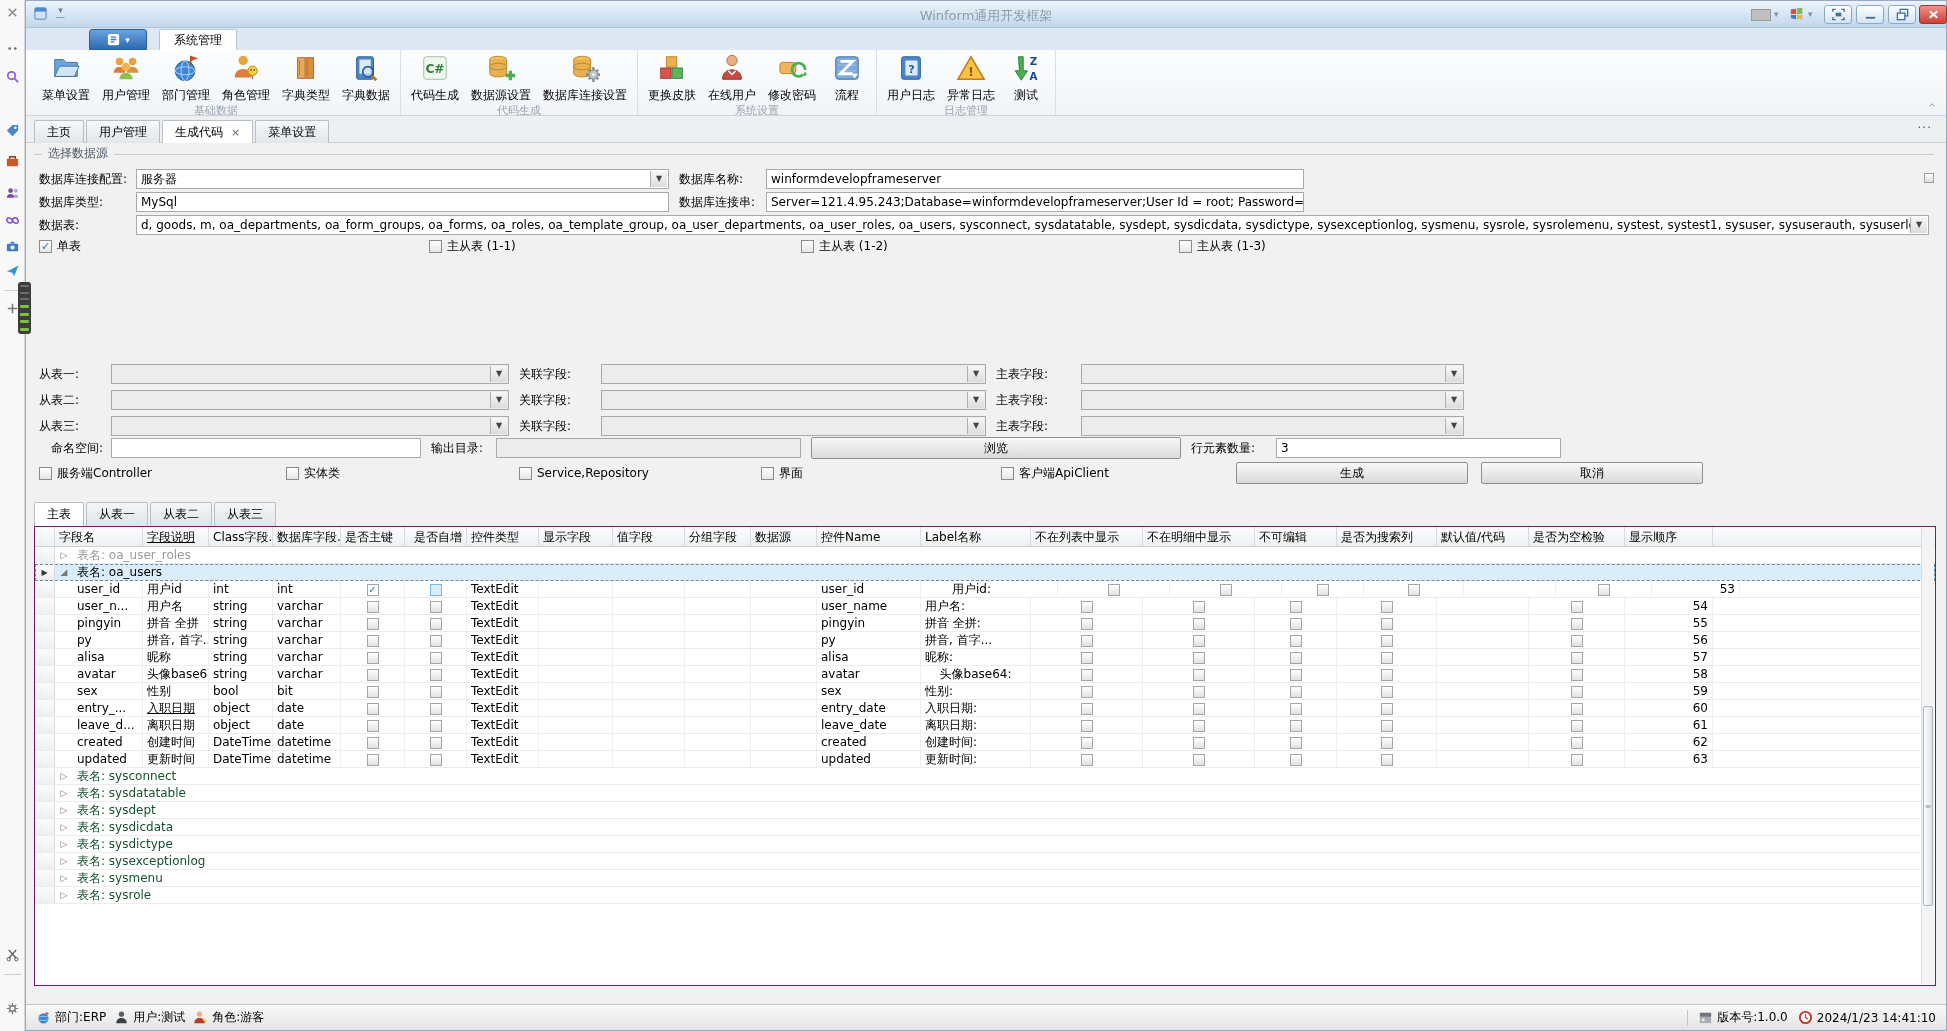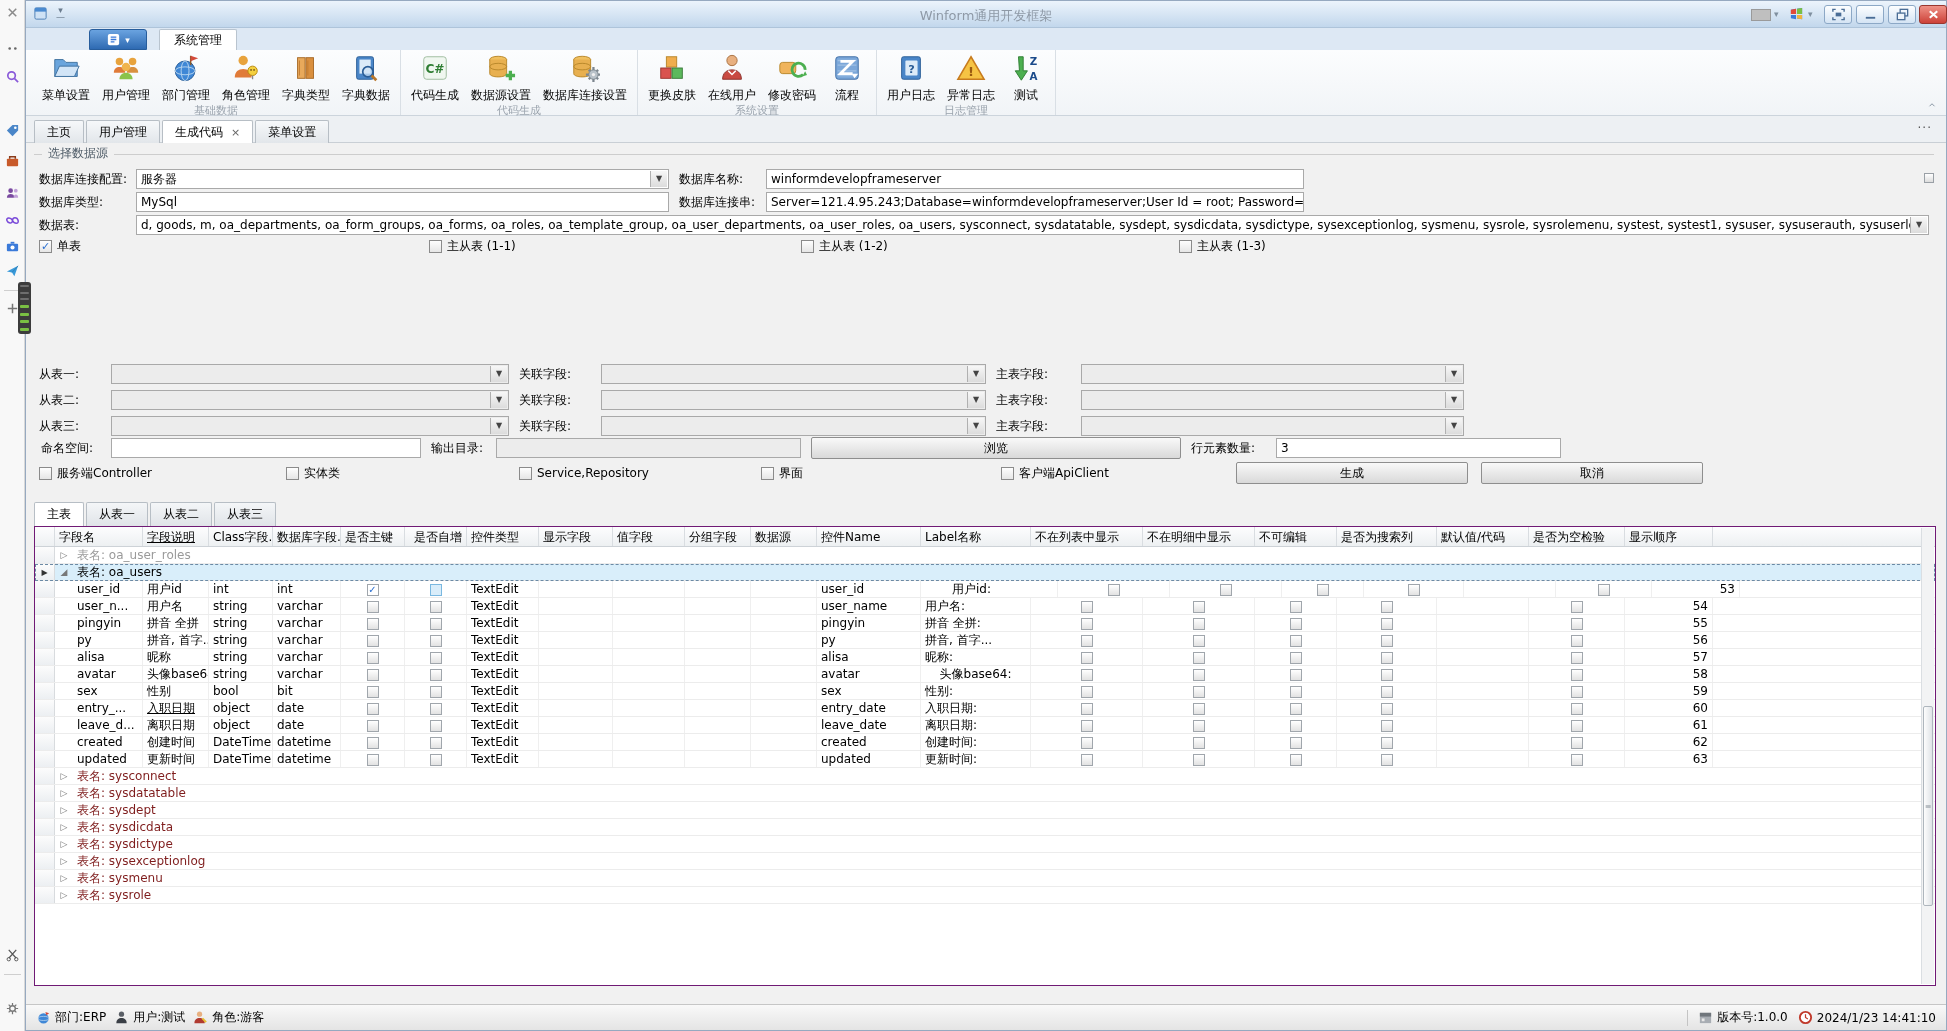--- a/index.html
+++ b/index.html
@@ -61,21 +61,21 @@
 
 .grid{position:absolute;left:8px;top:383px;width:1902px;height:460px;background:#fff;border:1px solid #701a75;overflow:hidden}
 .ghead{display:flex;height:20px;background:linear-gradient(#fdfdfe,#edf0f2);border-bottom:1px solid #cdd2d7}
 .gh{padding:2px 4px;border-right:1px solid #d9dde1;overflow:hidden;white-space:nowrap;flex:none}
 .gh0{width:20px;flex:none;border-right:1px solid #d9dde1}
 .grow{display:flex;height:17px;line-height:16px;border-bottom:1px solid #ececec;background:#fff}
 .grow.sel{background:#d9eefa;outline:1px dashed #6b8aa5;outline-offset:-1px}
 .gcell{padding:0 4px;border-right:1px solid #efefef;overflow:hidden;white-space:nowrap;flex:none;font-size:12px}
 .gind{width:20px;flex:none;background:linear-gradient(#fcfcfc,#eceff2);border-right:1px solid #d8dbde;text-align:center;font-size:8px;line-height:17px;color:#333;padding:0}
 .exp{width:18px;flex:none;text-align:center;font-size:9px;line-height:17px;color:#777}
-.glabel{flex:1;border-right:none;color:#7f1d1d}
+.glabel{flex:1;border-right:none;color:#14532d}
 .grow.sel .glabel{color:#000}
 .grow.dim .glabel{color:#9a9a9a}
 .cbcell{text-align:center}
 .gcb{display:inline-block;width:12px;height:12px;border:1px solid #a0a6ac;background:linear-gradient(#ffffff,#e2e2e2);font-size:10px;line-height:10px;color:#2a6fd0;vertical-align:middle}
 .gcb.on{background:#fff}
 .gcb.focus{border-color:#7ab8e0;background:#d9edfa}
 .numcell{text-align:right}
 .treecell{padding-left:22px}
 .gscroll{position:absolute;right:1px;top:1px;bottom:1px;width:13px;background:#f2f3f4;border-left:1px solid #dadee2}
 .gthumb{position:absolute;left:1px;right:1px;top:178px;height:200px;background:linear-gradient(90deg,#fdfdfd,#dfe3e7);border:1px solid #aeb6bd;border-radius:2px;display:flex;align-items:center;justify-content:center;color:#8a939b;font-size:8px}
@@ -619,21 +619,21 @@
         <div class="flabel" style="left: 493px; top: 273px;">关联字段:</div>
         <div class="tinput combo disabled" style="left: 575px; top: 273px; width: 385px;">
           <span class="dd">▼</span>
         </div>
         <div class="flabel" style="left: 970px; top: 273px;">主表字段:</div>
         <div class="tinput combo disabled" style="left: 1055px; top: 273px; width: 383px;">
           <span class="dd">▼</span>
         </div>
       </div>
 
-    <div class="flabel" style="left:15px;top:295px">命名空间:</div>
+    <div class="flabel" style="left:25px;top:295px">命名空间:</div>
     <div class="tinput" style="left:85px;top:295px;width:310px"></div>
     <div class="flabel" style="left:405px;top:295px">输出目录:</div>
     <div class="tinput disabled" style="left:470px;top:295px;width:305px"></div>
     <div class="btn" style="left:785px;top:294px;width:370px">浏览</div>
     <div class="flabel" style="left:1165px;top:295px">行元素数量:</div>
     <div class="tinput" style="left:1250px;top:295px;width:285px">3</div>
 
     <div id="gen-checks">
         <span class="fcb" style="left: 13px; top: 322px;">
           <span class="fcb-box"></span>

